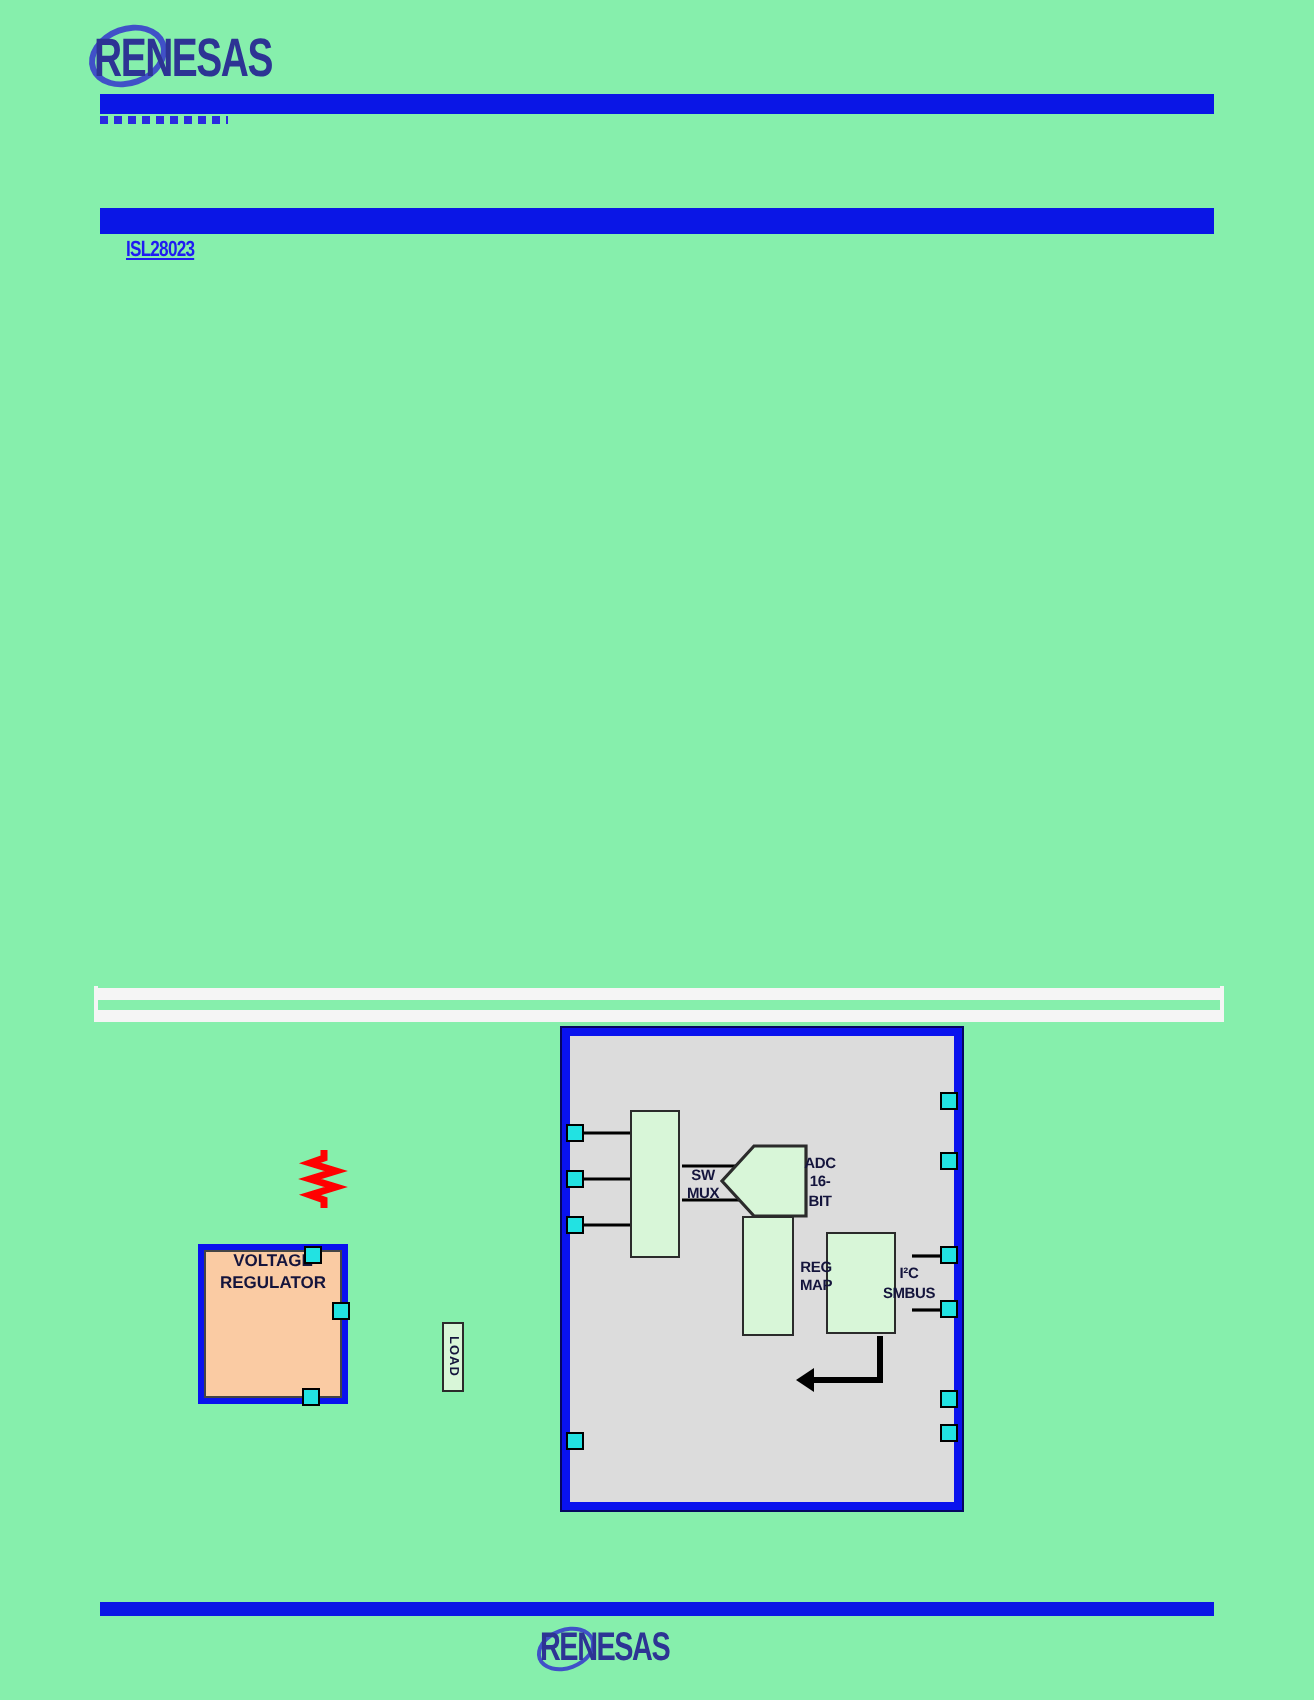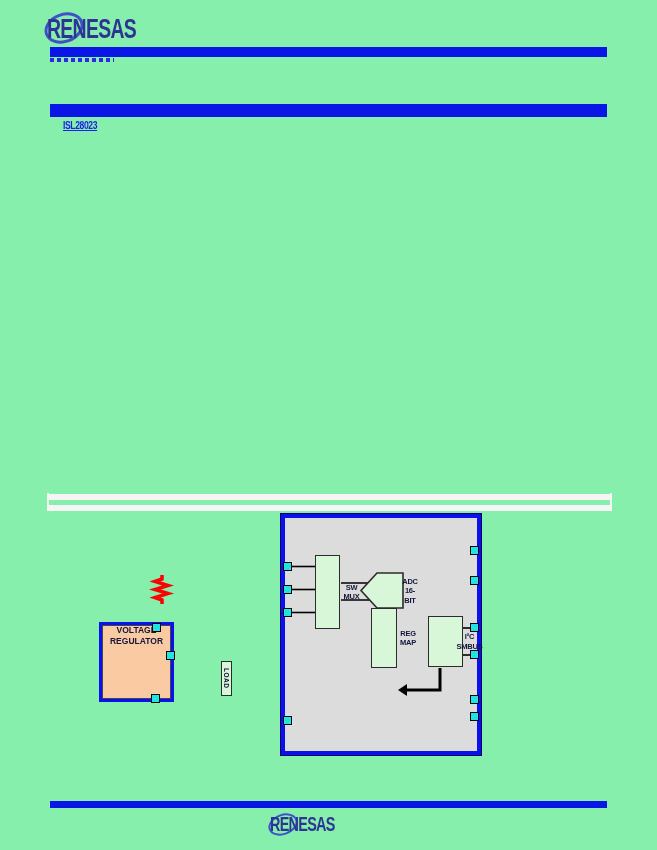--- a/index.html
+++ b/index.html
@@ -52,21 +52,21 @@
     position:absolute; left:99px; top:622px; width:69px; height:74px;
     background:#FACBA3; border:3px solid #0912EE;
     box-shadow:inset 0 0 0 1px #444;
     display:flex; justify-content:center;
   }
   .gblock{
     position:absolute; background:#D8F6D8; border:1.5px solid #2b2b2b;
     display:flex; align-items:center; justify-content:center;
   }
   .gblock.sw-mux{left:315px; top:555px; width:23px; height:72px;}
-  .gblock.i2c{left:428px; top:616px; width:33px; height:49px;}
+  .gblock.i2c{left:413px; top:616px; width:33px; height:49px;}
   .gblock.reg-map{left:371px; top:608px; width:24px; height:58px;}
   .gblock.load{left:221px; top:661px; width:9px; height:33px;}
   .adc-label{
     position:absolute; left:368px; top:577px; width:36px; height:26px;
     display:flex; align-items:flex-start; justify-content:center;
   }
   .blk-label{
     font-size:7.5px; font-weight:bold; color:#14143C; text-align:center;
     white-space:pre-line; line-height:1.25; letter-spacing:-0.2px;margin-left:48px;
   }

